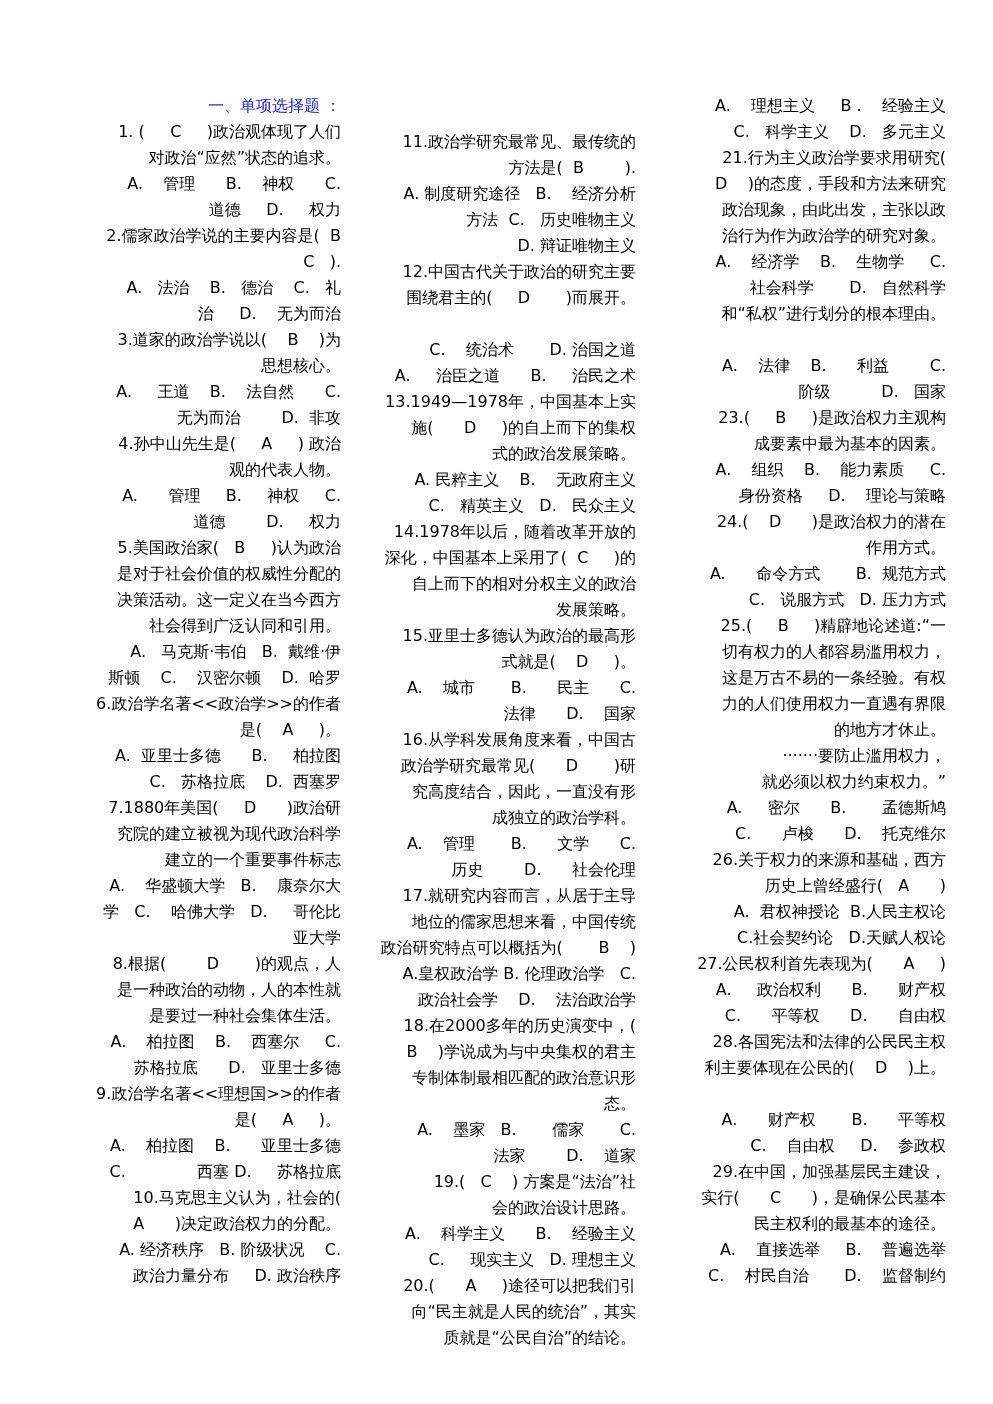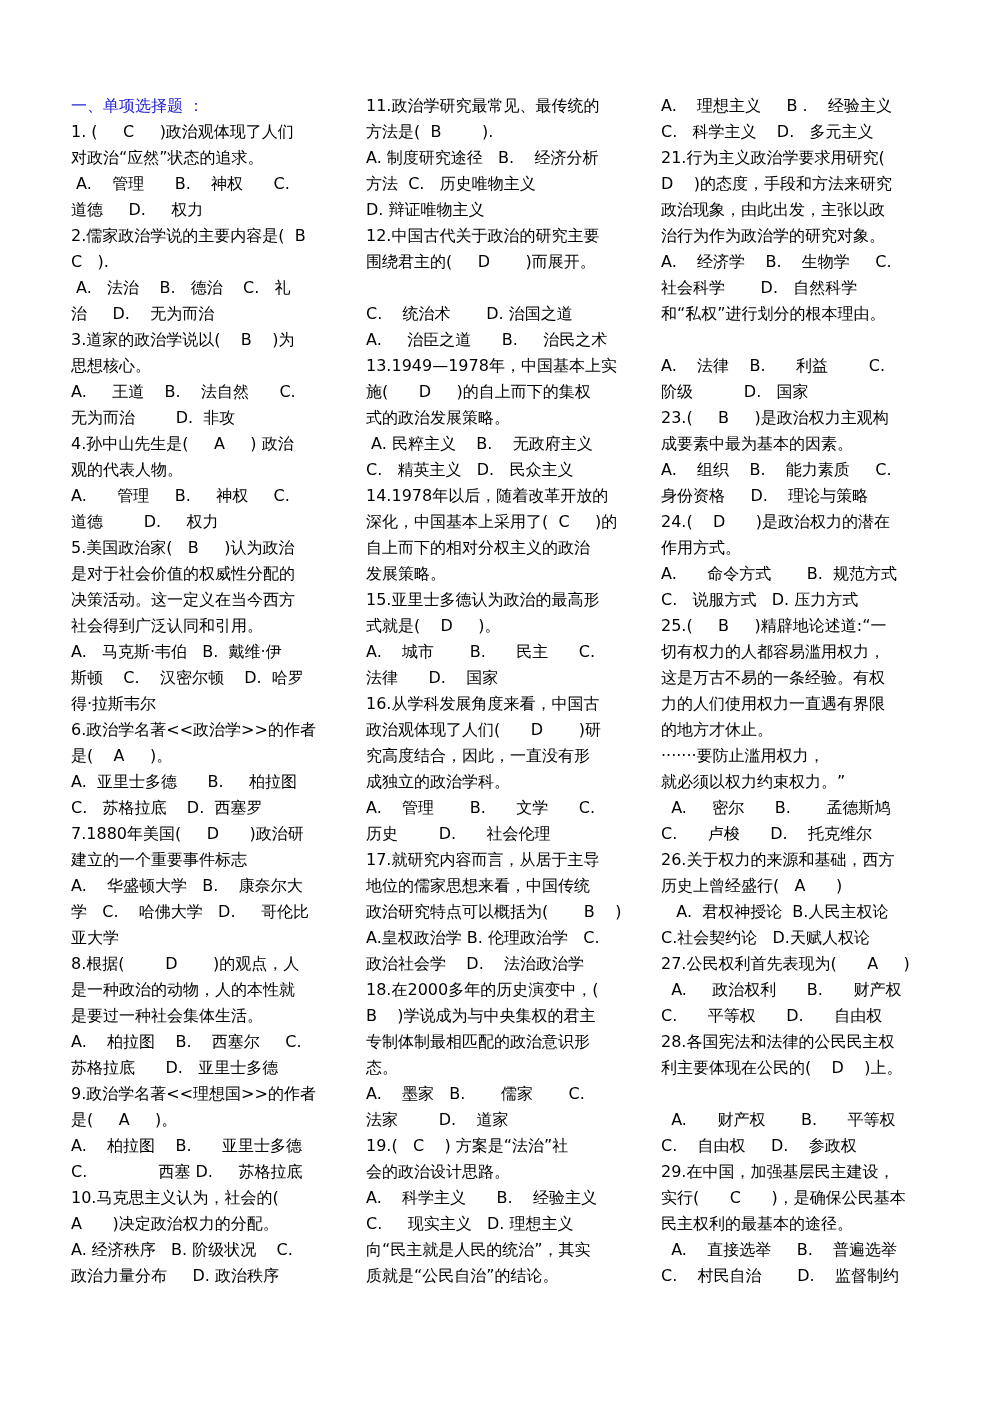--- a/index.html
+++ b/index.html
@@ -1,21 +1,21 @@
 <!DOCTYPE html>
 <html><head>
   <meta charset="utf-8">
   <style>
     html, body { margin: 0; padding: 0; background: #ffffff; }
     body { width: 993px; height: 1404px; position: relative; overflow: hidden;
            font-family: "DejaVu Sans", "Liberation Sans", sans-serif; color: #000; }
-    .page { position: absolute; left: 0; top: 0; width: 993px; height: 1404px; background: #fff; }
+    .page { position: absolute; left: 0; top: 0; width: 993px; height: 1404px; background: #fff; text-align: right; }
     .col { position: absolute; top: 93px; }
     .col-1 { left: 71px; width: 270px; }
-    .col-2 { left: 366px; width: 290px; }
+    .col-2 { left: 346px; width: 290px; margin-top: 36px; }
     .col-3 { left: 661px; width: 285px; }
     .line { height: 26px; line-height: 26px; font-size: 16px; white-space: pre; letter-spacing: 0px; }
     .heading { color: #1f1fd6; }
   </style>
 </head>
 <body>
 
 <div class="page">
   <div class="col col-1">
     <div class="line heading">一、单项选择题 ：</div>
@@ -35,26 +35,26 @@
         <div class="line">4.孙中山先生是(     A     ) 政治</div>
         <div class="line">观的代表人物。</div>
         <div class="line">A.      管理     B.     神权     C.</div>
         <div class="line">道德        D.     权力</div>
         <div class="line">5.美国政治家(   B     )认为政治</div>
         <div class="line">是对于社会价值的权威性分配的</div>
         <div class="line">决策活动。这一定义在当今西方</div>
         <div class="line">社会得到广泛认同和引用。</div>
         <div class="line">A.   马克斯·韦伯   B.  戴维·伊</div>
         <div class="line">斯顿    C.    汉密尔顿    D.  哈罗</div>
-        <div class="line">得·拉斯韦尔</div>
         <div class="line">6.政治学名著&lt;&lt;政治学&gt;&gt;的作者</div>
         <div class="line">是(    A     )。</div>
         <div class="line">A.  亚里士多德      B.     柏拉图</div>
         <div class="line">C.   苏格拉底    D.  西塞罗</div>
         <div class="line">7.1880年美国(     D      )政治研</div>
+        <div class="line">究院的建立被视为现代政治科学</div>
         <div class="line">建立的一个重要事件标志</div>
         <div class="line">A.    华盛顿大学   B.    康奈尔大</div>
         <div class="line">学   C.    哈佛大学   D.     哥伦比</div>
         <div class="line">亚大学</div>
         <div class="line">8.根据(        D       )的观点，人</div>
         <div class="line">是一种政治的动物，人的本性就</div>
         <div class="line">是要过一种社会集体生活。</div>
         <div class="line">A.    柏拉图    B.    西塞尔     C.</div>
         <div class="line">苏格拉底      D.   亚里士多德</div>
         <div class="line">9.政治学名著&lt;&lt;理想国&gt;&gt;的作者</div>
@@ -86,40 +86,41 @@
         <div class="line">C.   精英主义   D.   民众主义</div>
         <div class="line">14.1978年以后，随着改革开放的</div>
         <div class="line">深化，中国基本上采用了(  C     )的</div>
         <div class="line">自上而下的相对分权主义的政治</div>
         <div class="line">发展策略。</div>
         <div class="line">15.亚里士多德认为政治的最高形</div>
         <div class="line">式就是(    D     )。</div>
         <div class="line">A.    城市       B.      民主      C.</div>
         <div class="line">法律      D.    国家</div>
         <div class="line">16.从学科发展角度来看，中国古</div>
-        <div class="line">政治观体现了人们(      D       )研</div>
+        <div class="line">政治学研究最常见(      D       )研</div>
         <div class="line">究高度结合，因此，一直没有形</div>
         <div class="line">成独立的政治学科。</div>
         <div class="line">A.    管理       B.      文学      C.</div>
         <div class="line">历史        D.      社会伦理</div>
         <div class="line">17.就研究内容而言，从居于主导</div>
         <div class="line">地位的儒家思想来看，中国传统</div>
         <div class="line">政治研究特点可以概括为(       B    )</div>
         <div class="line">A.皇权政治学 B. 伦理政治学   C.</div>
         <div class="line">政治社会学    D.    法治政治学</div>
         <div class="line">18.在2000多年的历史演变中，(</div>
         <div class="line">B    )学说成为与中央集权的君主</div>
         <div class="line">专制体制最相匹配的政治意识形</div>
         <div class="line">态。</div>
         <div class="line">A.    墨家   B.       儒家       C.</div>
         <div class="line">法家        D.    道家</div>
         <div class="line">19.(   C    ) 方案是“法治”社</div>
         <div class="line">会的政治设计思路。</div>
         <div class="line">A.    科学主义      B.    经验主义</div>
         <div class="line">C.     现实主义   D. 理想主义</div>
+        <div class="line">20.(      A     )途径可以把我们引</div>
         <div class="line">向“民主就是人民的统治”，其实</div>
         <div class="line">质就是“公民自治”的结论。</div>
       </div>
   </div>
   <div class="col col-3">
     <div id="col2">
         <div class="line">A.    理想主义     B .    经验主义</div>
         <div class="line">C.   科学主义    D.   多元主义</div>
         <div class="line">21.行为主义政治学要求用研究(</div>
         <div class="line">D    )的态度，手段和方法来研究</div>

